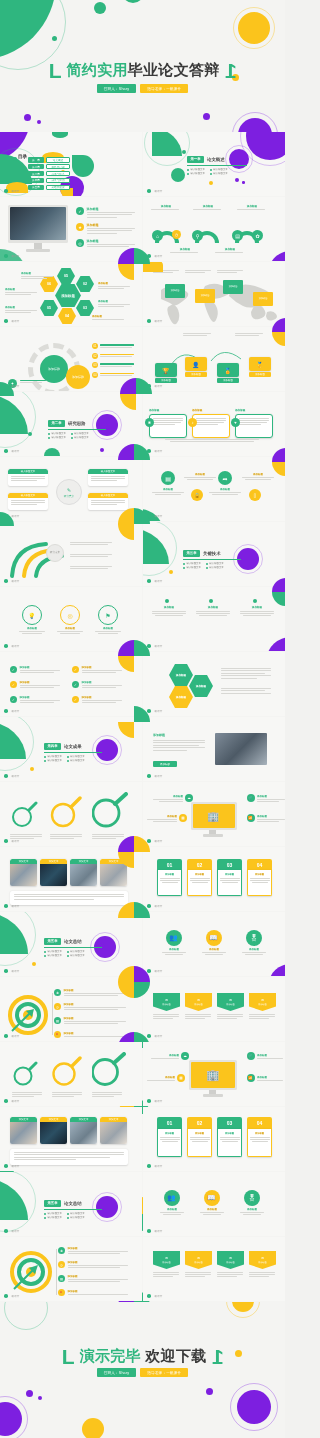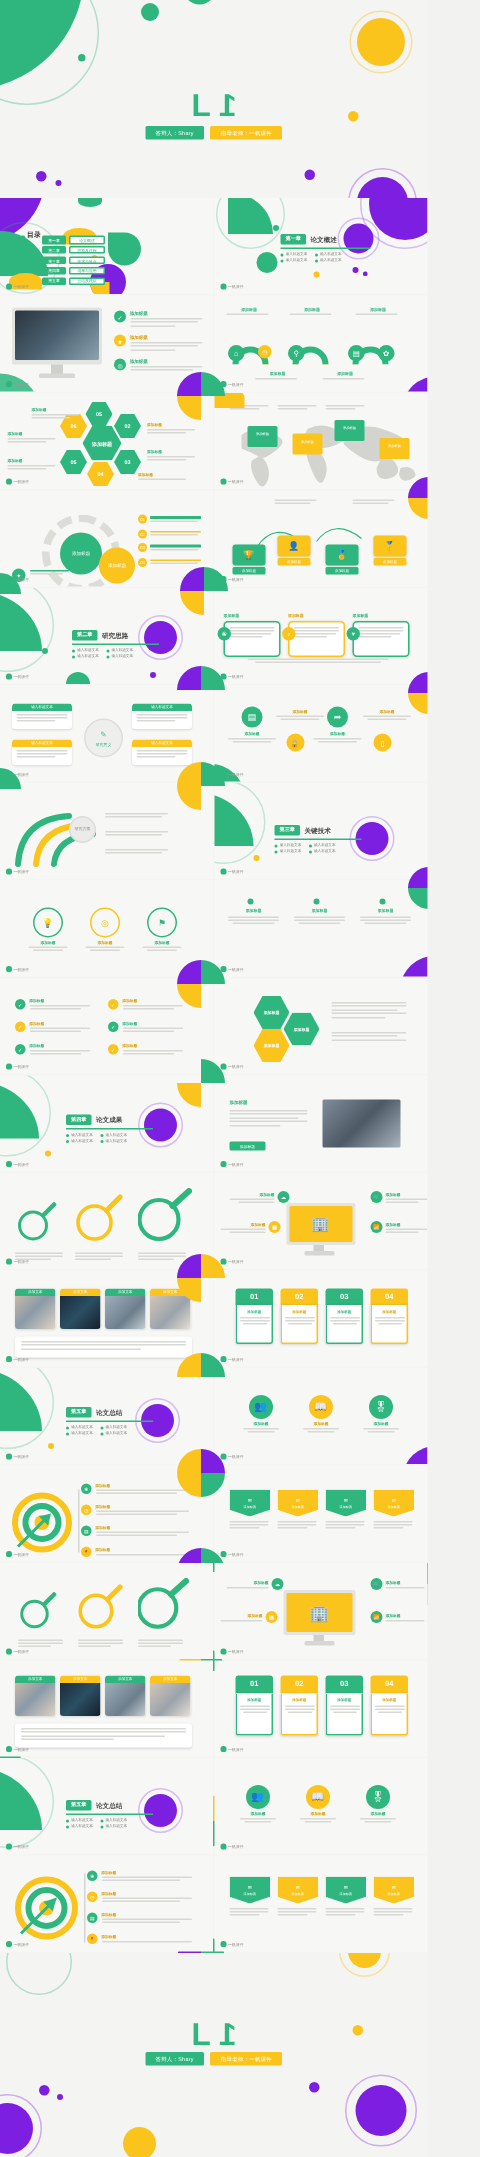--- a/index.html
+++ b/index.html
@@ -108,20 +108,23 @@
       <div class="circ" style="left:232px;top:74px;width:7px;height:7px;background:#fbc41c;"></div>
       <div class="circ" style="left:24px;top:114px;width:7px;height:7px;background:#7d1fe0;"></div>
       <div class="circ" style="left:37px;top:120px;width:4px;height:4px;background:#7d1fe0;"></div>
       <div class="circ" style="left:203px;top:113px;width:7px;height:7px;background:#7d1fe0;"></div>
       <div class="circ" style="left:238px;top:118px;width:34px;height:34px;background:#7d1fe0;"></div>
       <div class="ring" style="left:232px;top:112px;width:46px;height:46px;border-color:#7d1fe055;"></div>
       <div class="circ" style="left:94px;top:2px;width:12px;height:12px;background:#2fb67f;"></div>
 
       <div class="hero-title-row" style="top:60px;">
         <span class="brk">L</span>
+        <span class="ttl">
+          <span class="g">简约实用</span><span class="d">毕业论文答辩</span>
+        </span>
         <span class="brk r">1</span>
       </div>
       <div class="hero-badges" style="top:84px;">
         <span class="bdg green">答辩人：Shary</span>
         <span class="bdg yellow">指导老师：一帆课件</span>
       </div>
     </div>
   </div>
 
   <div class="slide" style="left:0;top:132px;width:142px;height:64px;">
@@ -1640,20 +1643,23 @@
       <div class="circ" style="left:38px;top:94px;width:4px;height:4px;background:#7d1fe0;"></div>
       <div class="circ" style="left:206px;top:86px;width:7px;height:7px;background:#7d1fe0;"></div>
       <div class="circ" style="left:237px;top:88px;width:34px;height:34px;background:#7d1fe0;"></div>
       <div class="ring" style="left:230px;top:81px;width:48px;height:48px;border-color:#7d1fe055;"></div>
       <div class="circ" style="left:-12px;top:100px;width:34px;height:34px;background:#7d1fe0;"></div>
       <div class="ring" style="left:-18px;top:94px;width:46px;height:46px;border-color:#7d1fe055;"></div>
       <div class="circ" style="left:82px;top:116px;width:22px;height:22px;background:#fbc41c;"></div>
 
       <div class="hero-title-row" style="top:44px;">
         <span class="brk">L</span>
+        <span class="ttl">
+          <span class="g">演示完毕</span>&nbsp;<span class="d">欢迎下载</span>
+        </span>
         <span class="brk r">1</span>
       </div>
       <div class="hero-badges" style="top:66px;">
         <span class="bdg green">答辩人：Shary</span>
         <span class="bdg yellow">指导老师：一帆课件</span>
       </div>
     </div>
   </div>
 
 </div>

